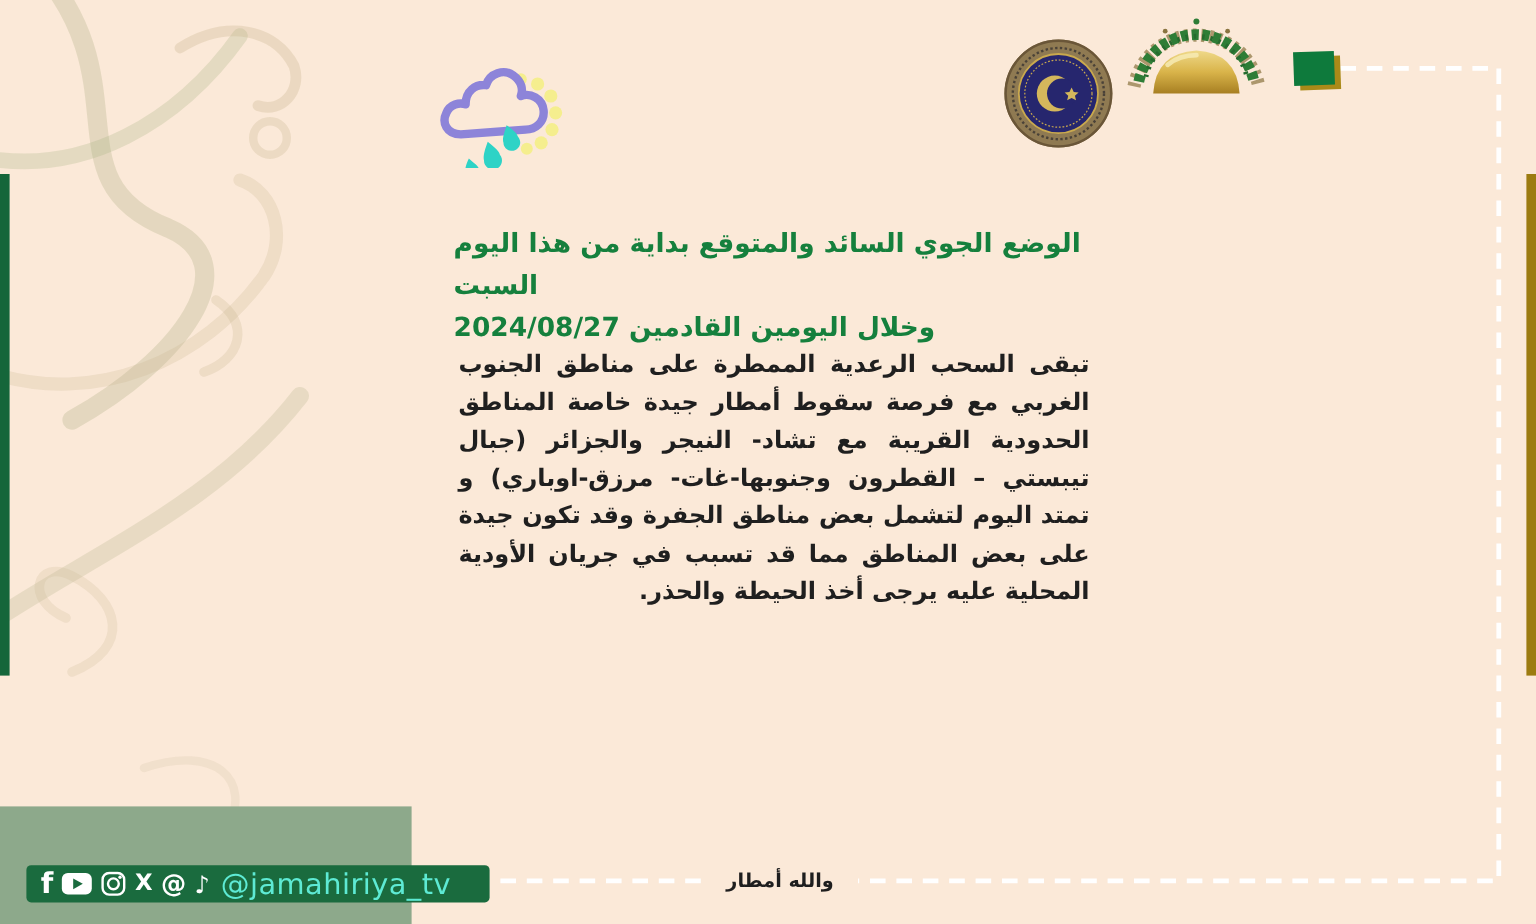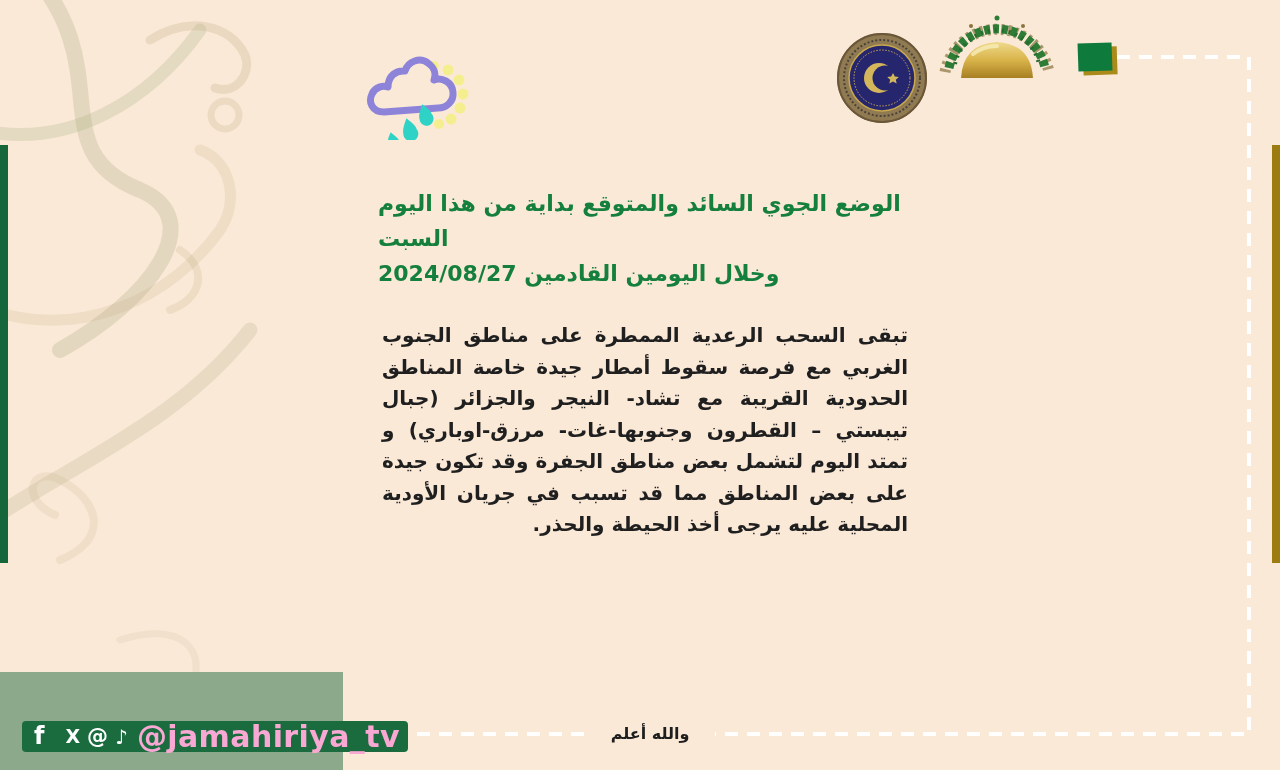--- a/index.html
+++ b/index.html
@@ -29,33 +29,33 @@
   .channel-logo { position:absolute; left:925px; top:6px; }
   .flag { position:absolute; left:1078px; top:43px; width:34px; height:28px;
           background:#0e7a3c; box-shadow:5px 4px 0 #aa8a18; transform:rotate(-2deg); }
 
   
   .title-block { position:absolute; left:378px; top:186px; width:530px; text-align:left;
                  direction:rtl; color:#15803d; font-weight:bold; font-size:22px; line-height:35px; }
 
   
   .body-block { position:absolute; left:382px; top:288px; width:526px; direction:rtl;
-                text-align:justify; color:#1f1f1f; font-weight:bold; font-size:20px; line-height:31.5px;margin-top:32px; }
+                text-align:justify; color:#1f1f1f; font-weight:bold; font-size:20px; line-height:31.5px; }
   .body-block p { margin:0; }
 
   
   .sage-rect { position:absolute; left:0; top:672px; width:343px; height:98px; background:#8da98b; }
   .social-bar { position:absolute; left:22px; top:721px; width:386px; height:31px; background:#1a6b3e;
                 border-radius:4px; display:flex; align-items:center; gap:7px; padding:0 12px; }
   .social-bar .glyph { color:#fff; font-weight:bold; line-height:1; }
   .g-f { font-size:24px; margin-top:-2px; }
   .g-x { font-size:19px; }
   .g-at { font-size:21px; }
   .g-note { font-size:20px; }
-  .handle { color:#f9a8d4; font-weight:bold; font-size:30px; letter-spacing:0.4px; margin-right:2px; margin-left:2px; }
+  .handle { color:#5eead4; font-weight:normal; font-size:24px; letter-spacing:0.4px; margin-right:2px; margin-left:2px; }
 
   .closing { position:absolute; left:585px; top:722px; width:130px; text-align:center; direction:rtl;
              background:#fbe9d8; color:#1e1e1e; font-weight:bold; font-size:16px; padding:2px 4px; }
 </style>
 </head>
 <body>
 
 <div class="page">
 
   <svg class="watermark" width="370" height="770" viewBox="0 0 370 770">
@@ -150,15 +150,15 @@
       <rect x="1.5" y="1.5" width="18" height="18" rx="5.5" fill="none" stroke="#ffffff" stroke-width="2"></rect>
       <circle cx="10.5" cy="10.5" r="4.5" fill="none" stroke="#ffffff" stroke-width="2"></circle>
       <circle cx="16" cy="5" r="1.4" fill="#ffffff"></circle>
     </svg>
     <span class="glyph g-x">X</span>
     <span class="glyph g-at">@</span>
     <span class="glyph g-note">♪</span>
     <span class="handle">@jamahiriya_tv</span>
   </div>
 
-  <div class="closing">والله أعلم</div>
+  <div class="closing">والله أمطار</div>
 
 </div>
 
 </body></html>

